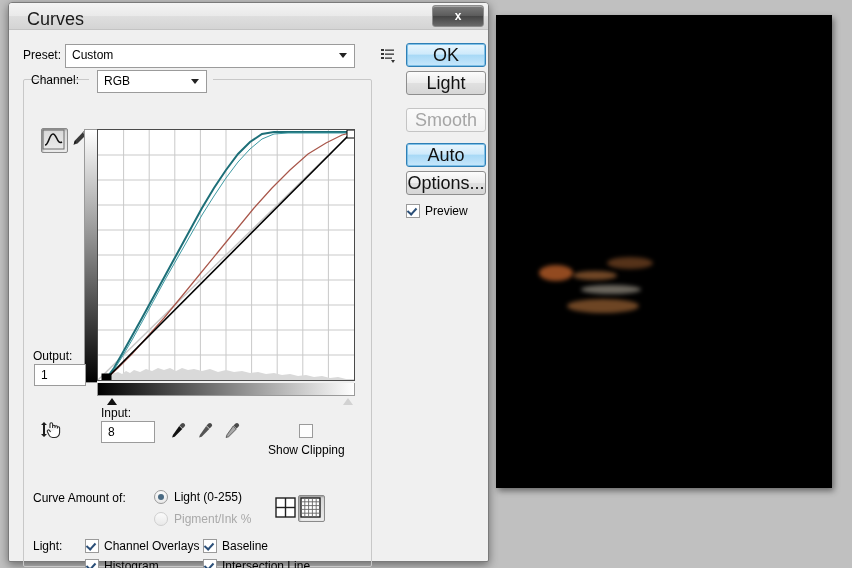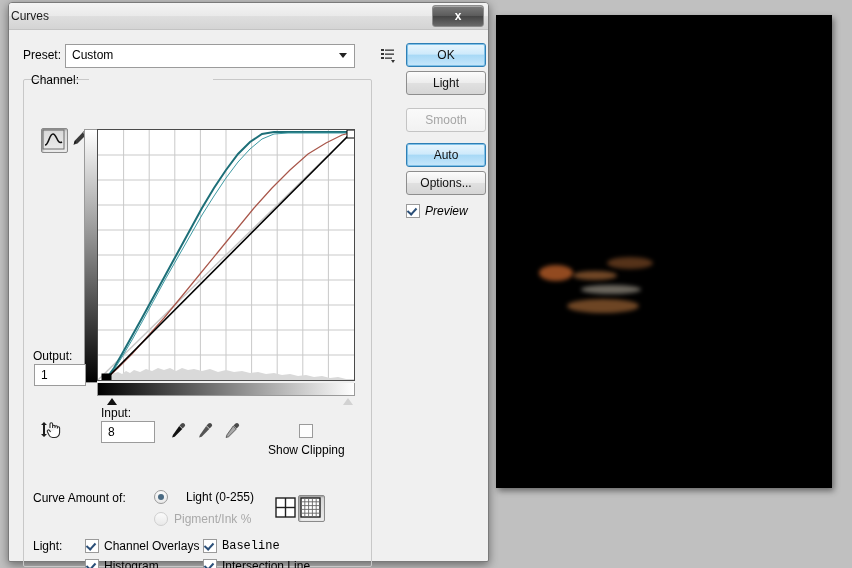--- a/index.html
+++ b/index.html
@@ -71,21 +71,21 @@
     box-shadow:0 3px 10px rgba(0,0,0,.45);
   }
   #titlebar{
     height:26px;
     background:linear-gradient(to bottom,#f4f4f4 0%,#eaeaea 48%,#dedede 52%,#d4d4d4 100%);
     border-bottom:1px solid #c3c3c3;
     border-radius:3px 3px 0 0;
     position:relative;
   }
   #title-text{
-    position:absolute;left:2px;top:6px;font-size:12px;color:#1a1a1a;
+    position:absolute;left:18px;top:6px;font-size:18px;color:#1a1a1a;
   }
   #close-btn{
     position:absolute;right:4px;top:2px;width:50px;height:20px;
     border:1px solid #8c8c8c;border-radius:3px;
     background:linear-gradient(to bottom,#7b7b7b 0%,#5c5c5c 48%,#454545 52%,#6a6a6a 100%);
     color:#fff;font-size:12px;font-weight:bold;
     display:flex;align-items:center;justify-content:center;
     box-shadow:inset 0 1px 0 rgba(255,255,255,.35);
     cursor:pointer;
   }
@@ -104,38 +104,38 @@
   }
   #preset-value{position:absolute;left:6px;top:3px;}
   #preset-arrow{position:absolute;right:7px;top:8px;width:0;height:0;
     border-left:4px solid transparent;border-right:4px solid transparent;border-top:5px solid #222;}
   #preset-menu-icon{position:absolute;left:356px;top:3px;width:18px;height:18px;cursor:pointer;}
 
   
   .btn{
     position:absolute;width:78px;height:22px;
     border:1px solid #8e8e8e;border-radius:3px;
-    font-size:12px;color:#111;
+    font-size:18px;color:#111;
     display:flex;align-items:center;justify-content:center;
     background:linear-gradient(to bottom,#fcfcfc 0%,#ededed 48%,#e0e0e0 52%,#d6d6d6 100%);
     cursor:pointer;
   }
   .btn.primary{
     border:1px solid #2f7fb5;
     background:linear-gradient(to bottom,#e9f6fd 0%,#cfeafb 45%,#a8d9f6 52%,#c8e7fb 100%);
     box-shadow:0 0 0 1px #7fc1e8 inset;
   }
   .btn.disabled{color:#a5a5a5;border-color:#c4c4c4;
     background:linear-gradient(to bottom,#fafafa 0%,#f2f2f2 100%);}
   #btn-ok{left:397px;top:14px;}
   #btn-cancel{left:397px;top:42px;}
   #btn-smooth{left:397px;top:79px;}
   #btn-auto{left:397px;top:114px;}
   #btn-options{left:397px;top:142px;}
-  #preview-row{position:absolute;left:397px;top:175px;display:flex;align-items:center;gap:5px;font-style:italic;}
+  #preview-row{position:absolute;left:397px;top:175px;display:flex;align-items:center;gap:5px;}
 
   
   #channel-group{
     position:absolute;left:14px;top:50px;width:347px;height:486px;
     border:1px solid #c8c8c8;border-radius:2px;
   }
   #channel-label{position:absolute;left:22px;top:44px;}
   #channel-combo{
     position:absolute;left:88px;top:41px;width:108px;height:21px;
     background:#fff;border:1px solid #9b9b9b;
@@ -206,21 +206,21 @@
   
   #cdo-row{position:absolute;left:42px;top:431px;width:305px;height:16px;}
   #cdo-toggle{
     position:absolute;left:0;top:0;width:16px;height:16px;border-radius:50%;
     border:1px solid #8d8d8d;background:#f4f4f4;cursor:pointer;
   }
   #cdo-label{position:absolute;left:22px;top:1px;white-space:nowrap;}
   #cdo-line{position:absolute;left:148px;top:8px;right:0;height:1px;background:#bcbcbc;}
 
   #show-amount-label{position:absolute;left:24px;top:462px;}
-  #radio-light{position:absolute;left:145px;top:461px;display:flex;align-items:center;gap:18px;}
+  #radio-light{position:absolute;left:145px;top:461px;display:flex;align-items:center;gap:6px;}
   #radio-pigment{position:absolute;left:145px;top:483px;display:flex;align-items:center;gap:6px;}
   .radio{width:12px;height:12px;border-radius:50%;border:1px solid #9a9a9a;
     background:linear-gradient(to bottom,#fbfbfb,#e9e9e9);position:relative;cursor:pointer;}
   .radio.on::after{content:"";position:absolute;left:3px;top:3px;width:6px;height:6px;
     border-radius:50%;background:#4a6a82;}
   .radio.off{border-color:#cfcfcf;}
   .rlabel.dim{color:#a9a9a9;}
 
   #grid-simple{
     position:absolute;left:266px;top:468px;width:21px;height:21px;cursor:pointer;
@@ -229,21 +229,21 @@
     position:absolute;left:289px;top:466px;width:25px;height:25px;
     border:1px solid #8a8a8a;border-radius:2px;
     background:linear-gradient(to bottom,#d6d6d6,#ececec);
     box-shadow:inset 1px 1px 2px rgba(0,0,0,.30);
     cursor:pointer;
   }
 
   #show-label{position:absolute;left:24px;top:510px;}
   .cbrow{position:absolute;display:flex;align-items:center;gap:5px;}
   #cb-overlays{left:76px;top:510px;}
-  #cb-baseline{left:194px;top:510px;font-family:Liberation Mono, monospace;}
+  #cb-baseline{left:194px;top:510px;}
   #cb-histogram{left:76px;top:530px;}
   #cb-intersection{left:194px;top:530px;}
 
   .checkbox{
     width:12px;height:12px;border:1px solid #9a9a9a;background:#fff;
     position:relative;cursor:pointer;flex:none;
   }
   .checkbox.checked::after{
     content:"";position:absolute;left:2px;top:1px;width:4px;height:7px;
     border:solid #2b4f78;border-width:0 2px 2px 0;transform:rotate(42deg);
@@ -299,20 +299,24 @@
     <div class="btn primary" id="btn-auto">Auto</div>
     <div class="btn" id="btn-options">Options...</div>
     <div id="preview-row">
       <span class="checkbox checked"></span>
       <span class="lbl">Preview</span>
     </div>
 
     <div id="channel-group"></div>
     <div id="channel-gap"></div>
     <div id="channel-label" class="lbl">Channel:</div>
+    <div id="channel-combo">
+      <span id="channel-value">RGB</span>
+      <span id="channel-arrow"></span>
+    </div>
 
     <div id="tool-curve">
       <svg width="23" height="21" viewBox="0 0 23 21">
         <rect x="1" y="1" width="21" height="19" fill="none" stroke="#6d6d6d" stroke-width="1"></rect>
         <path d="M3 16 C7 16 7 5 11 5 C15 5 15 16 20 13" fill="none" stroke="#111" stroke-width="1.6"></path>
       </svg>
     </div>
     <div id="tool-pencil">
       <svg width="20" height="20" viewBox="0 0 20 20">
         <path d="M15 2 l3 3 l-9.5 9.5 l-4 1.2 l1.2 -4 z" fill="#3a3a3a"></path>

